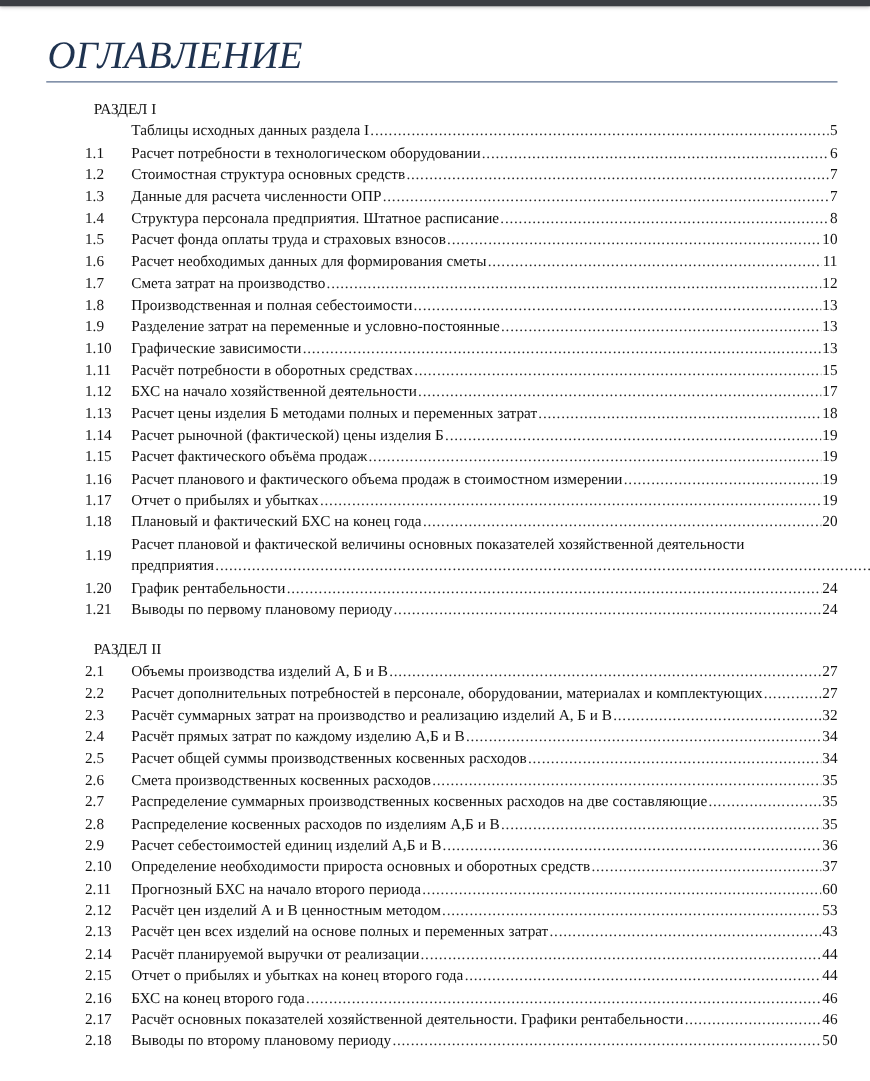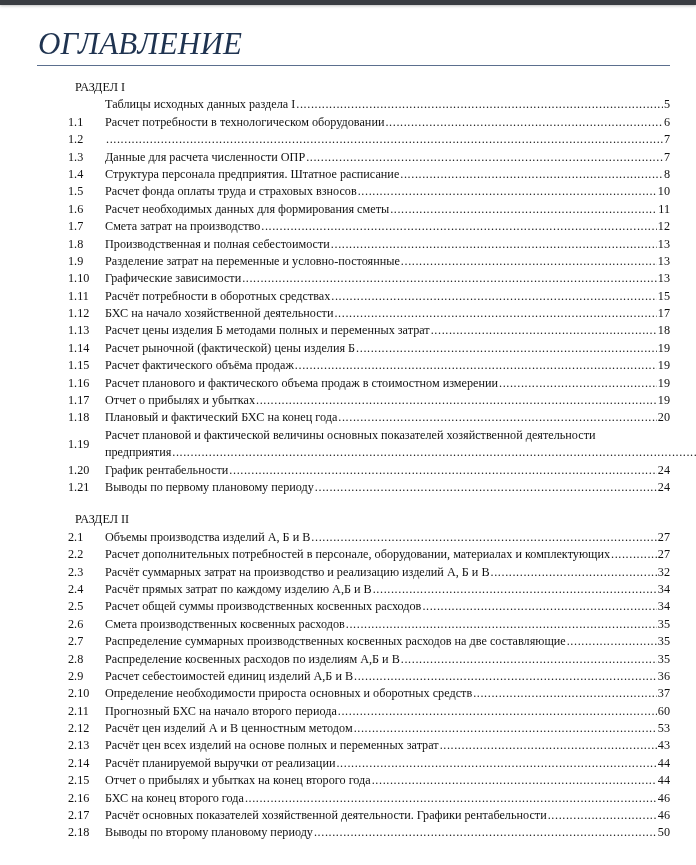--- a/index.html
+++ b/index.html
@@ -75,20 +75,21 @@
       <span class="num">1.1</span>
       <span class="body">
         <span class="text">Расчет потребности в технологическом оборудовании</span>
         <span class="dots"></span>
         <span class="page">6</span>
       </span>
     </div>
     <div class="row">
       <span class="num">1.2</span>
       <span class="body">
+        <span class="text">Стоимостная структура основных средств</span>
         <span class="dots"></span>
         <span class="page">7</span>
       </span>
     </div>
     <div class="row">
       <span class="num">1.3</span>
       <span class="body">
         <span class="text">Данные для расчета численности ОПР</span>
         <span class="dots"></span>
         <span class="page">7</span>

